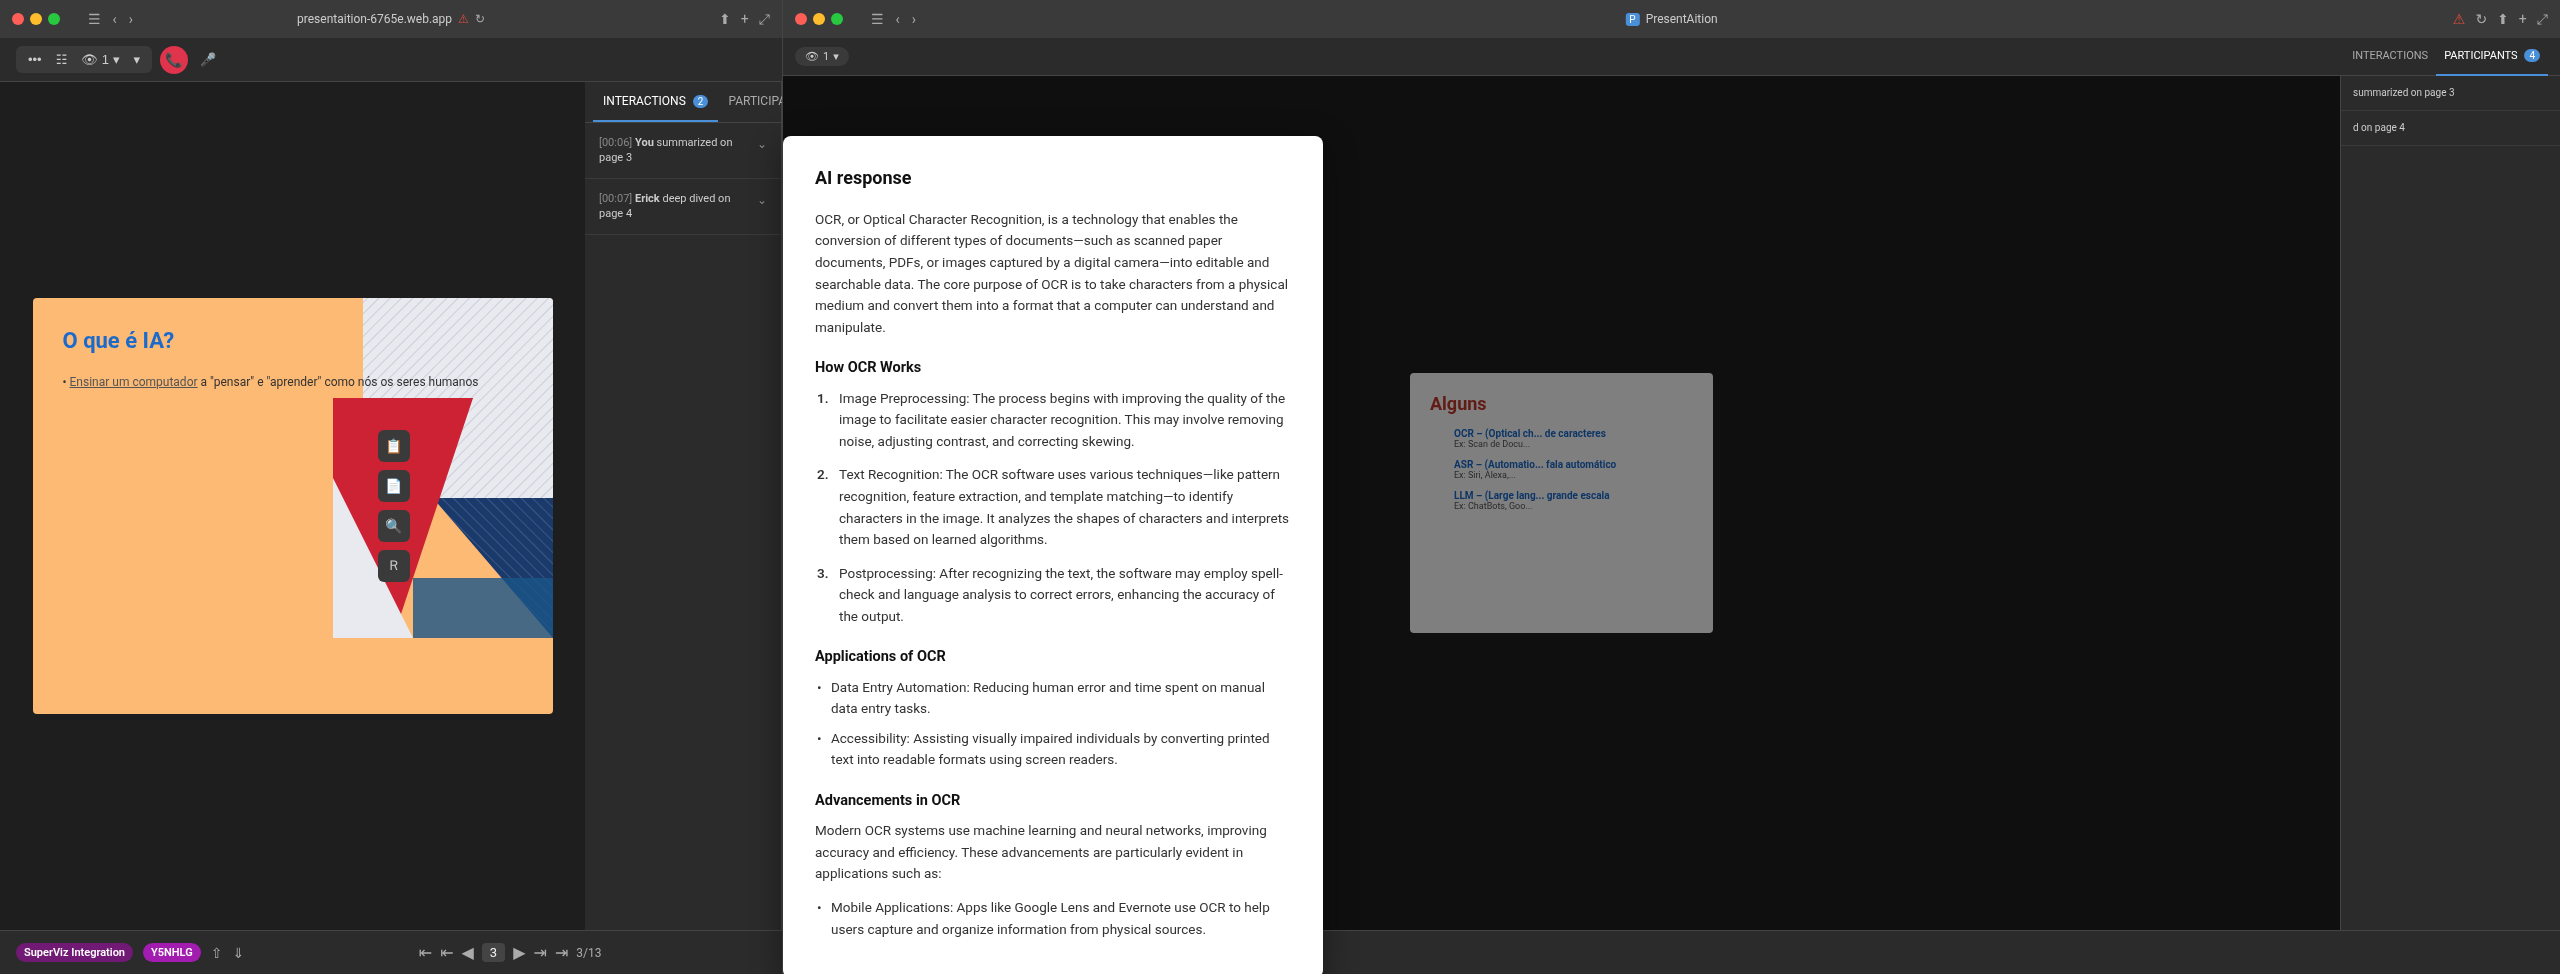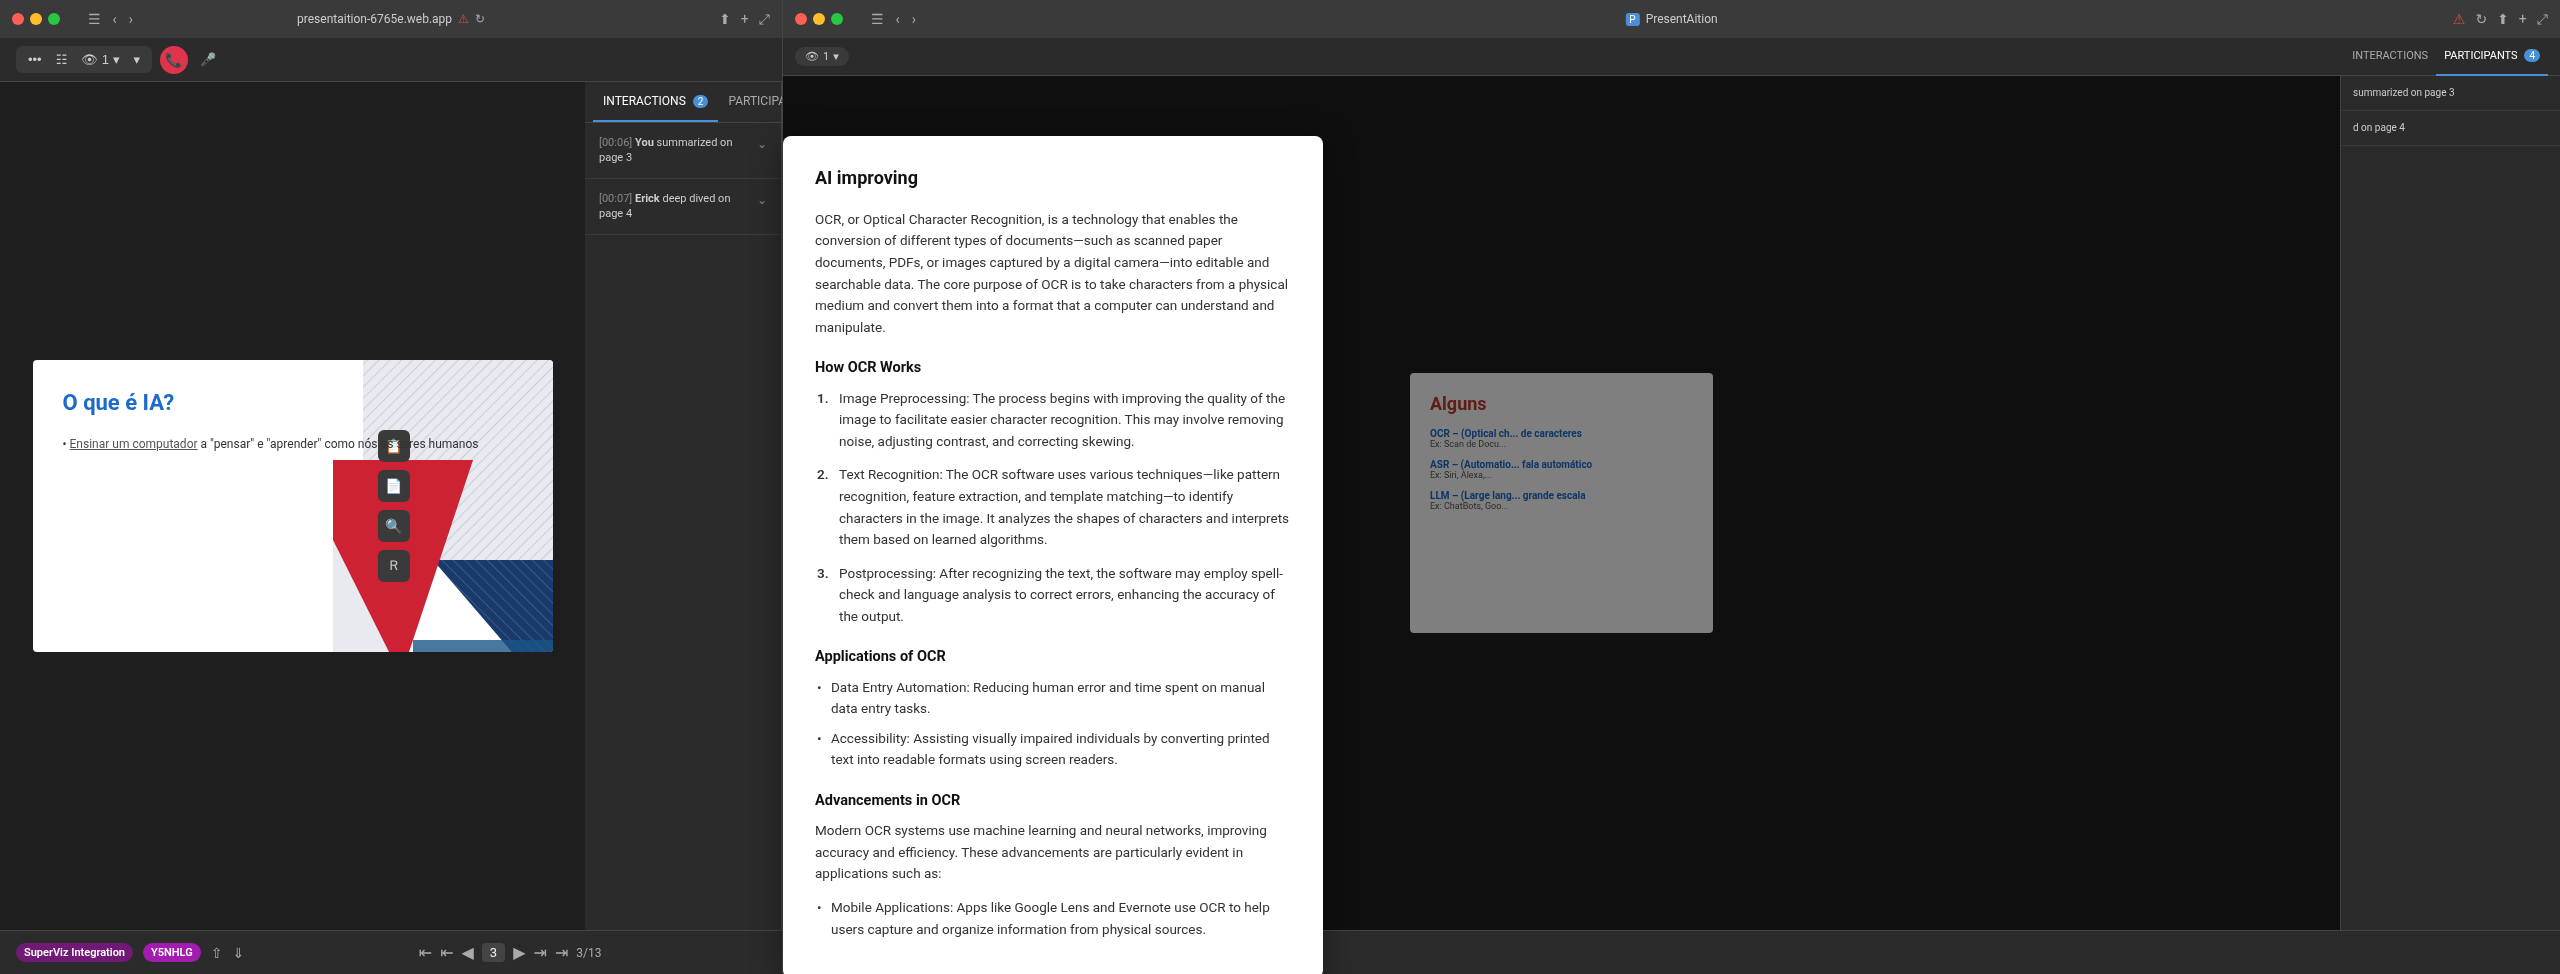--- a/index.html
+++ b/index.html
@@ -117,23 +117,23 @@
       position: relative;
     }
     .slide-container {
       flex: 1;
       display: flex;
       align-items: center;
       justify-content: center;
       padding: 20px;
     }
     .slide {
-      background: #ffffff;
+      background: #fdba74;
       width: 520px;
-      height: 292px;
+      height: 416px;
       border-radius: 4px;
       position: relative;
       overflow: hidden;
       display: flex;
     }
     .slide-content {
       padding: 30px 30px;
       flex: 1;
       position: relative;
       z-index: 2;
@@ -344,20 +344,21 @@
       padding: 20px;
     }
     .right-slide-title {
       font-size: 18px;
       font-weight: 700;
       color: #c0392b;
       margin-bottom: 14px;
     }
     .right-slide-item {
       margin-bottom: 10px;
+      margin-left: 24px;
     }
     .right-slide-item-title {
       font-size: 10px;
       font-weight: 700;
       color: #1a6bcc;
     }
     .right-slide-item-text {
       font-size: 9px;
       color: #555;
     }
@@ -733,21 +734,21 @@
               LLM – (Large lang... grande escala
             </div>
             <div class="right-slide-item-text">Ex: ChatBots, Goo...</div>
           </div>
         </div>
       </div>
 
       <div class="modal-overlay">
         <div class="ai-modal">
           <div class="ai-modal-body">
-            <div class="ai-modal-title">AI improving</div>
+            <div class="ai-modal-title">AI response</div>
             <p class="ai-paragraph">OCR, or Optical Character Recognition, is a technology that enables the conversion of different types of documents—such as scanned paper documents, PDFs, or images captured by a digital camera—into editable and searchable data. The core purpose of OCR is to take characters from a physical medium and convert them into a format that a computer can understand and manipulate.</p>
 
             <div class="ai-section-heading">How OCR Works</div>
             <ol class="ai-ol">
               <li>
                 <span>Image Preprocessing: The process begins with improving the quality of the image to facilitate easier character recognition. This may involve removing noise, adjusting contrast, and correcting skewing.</span>
               </li>
               <li>
                 <span>Text Recognition: The OCR software uses various techniques—like pattern recognition, feature extraction, and template matching—to identify characters in the image. It analyzes the shapes of characters and interprets them based on learned algorithms.</span>
               </li>

